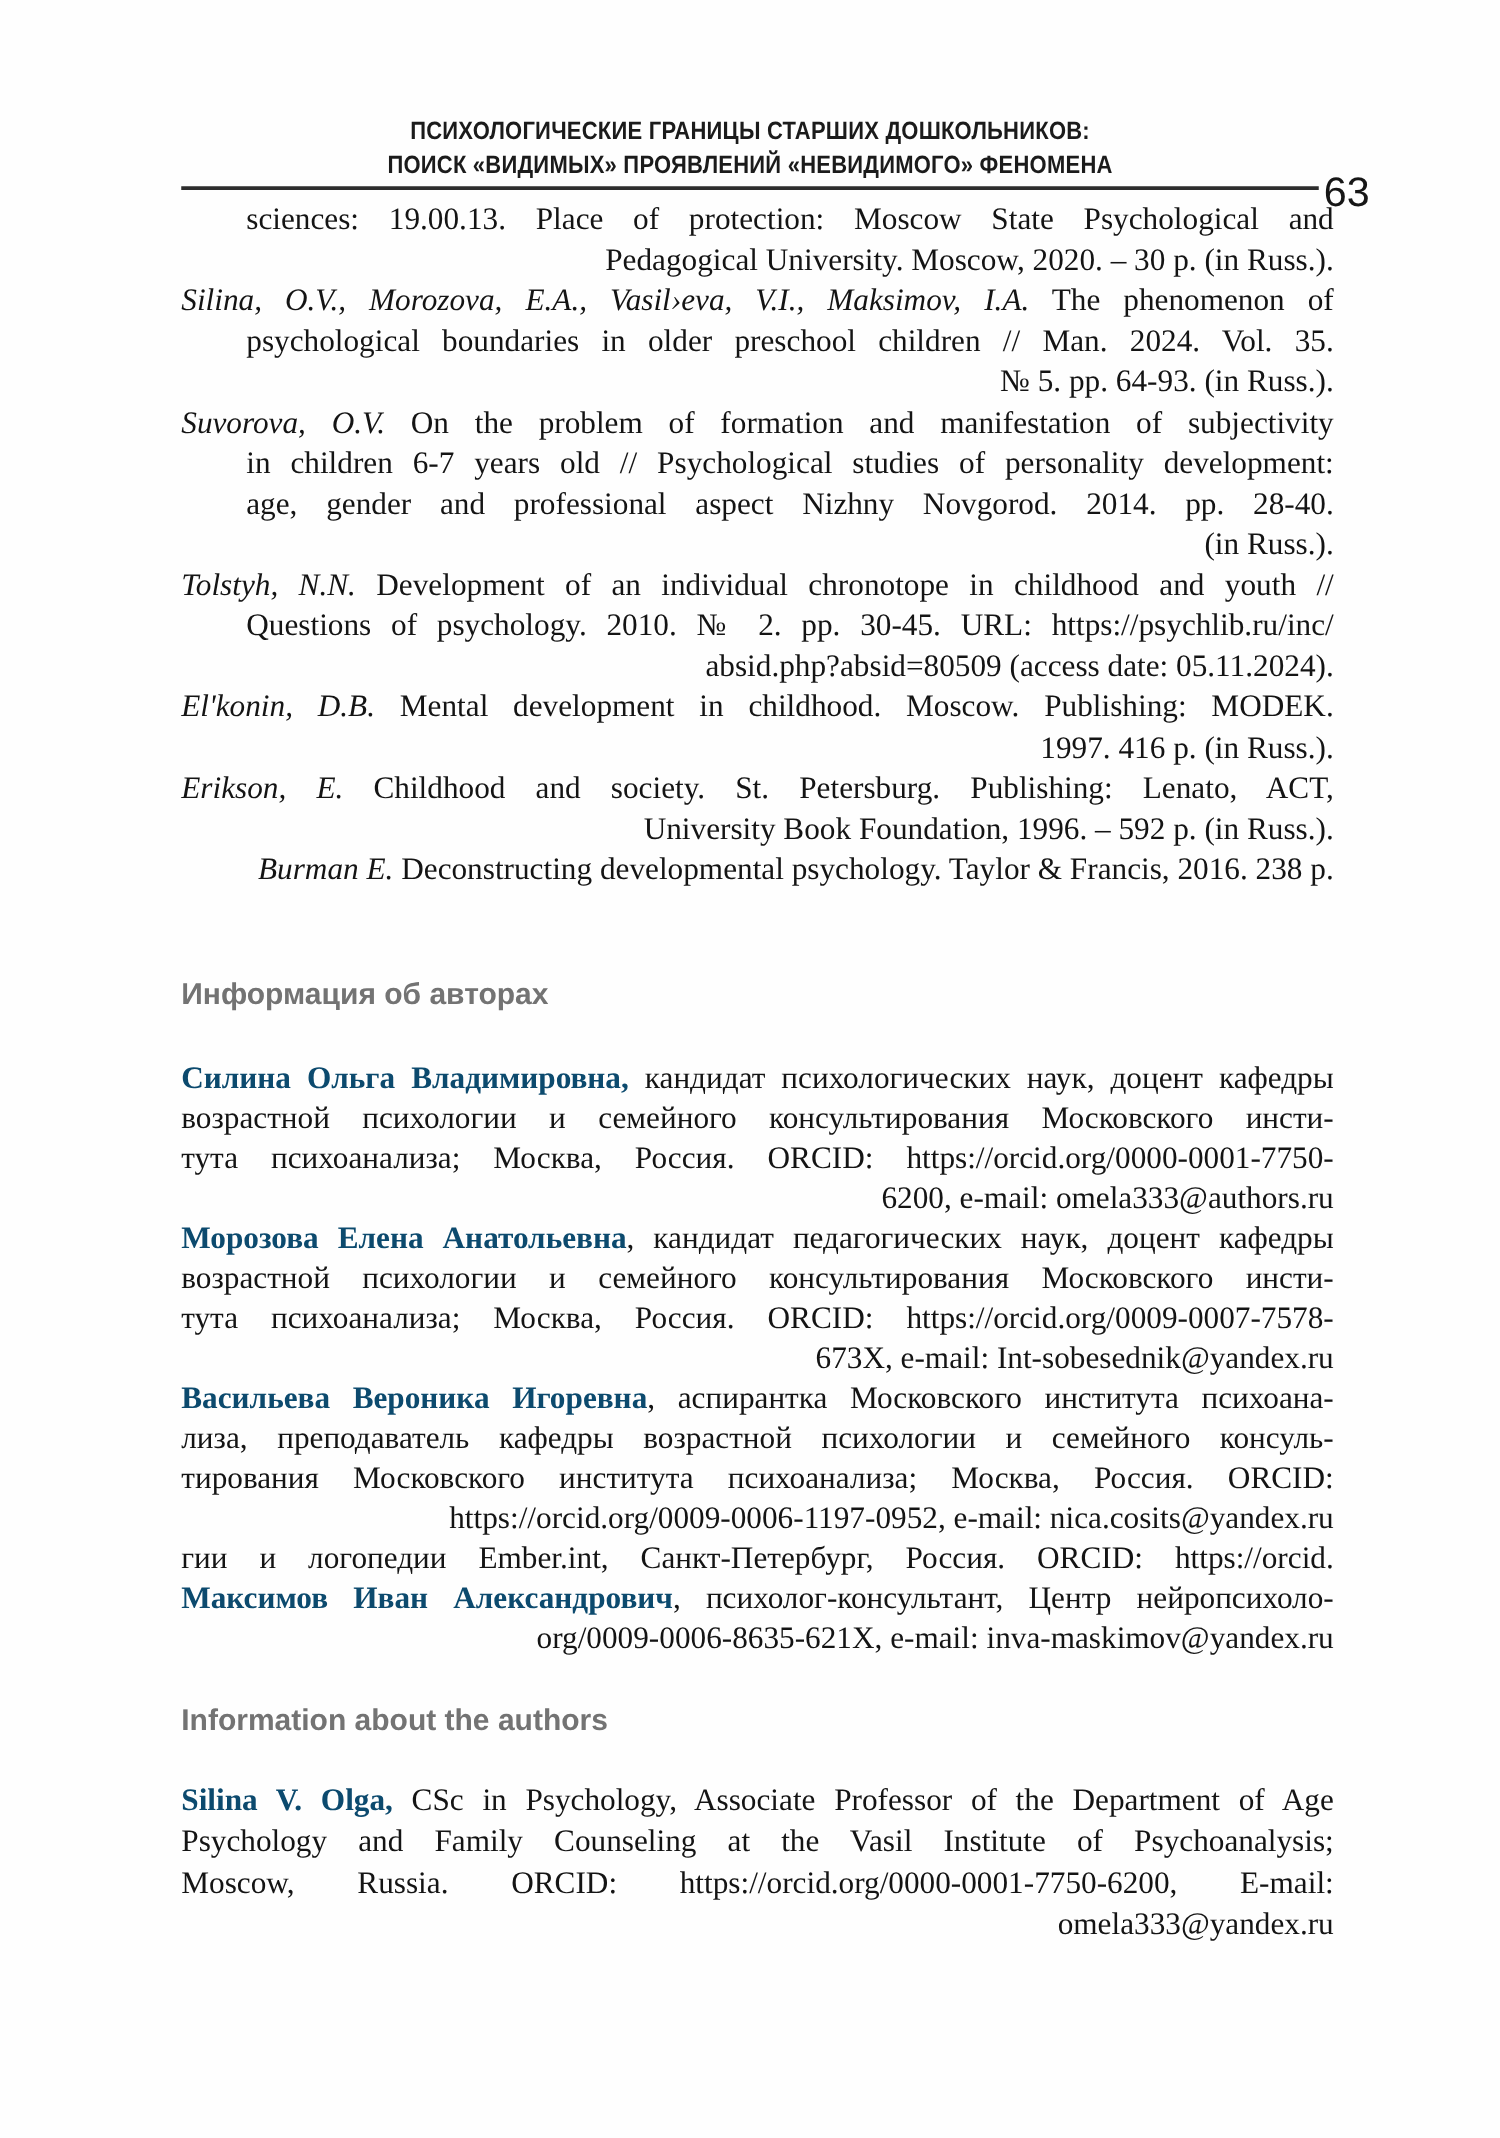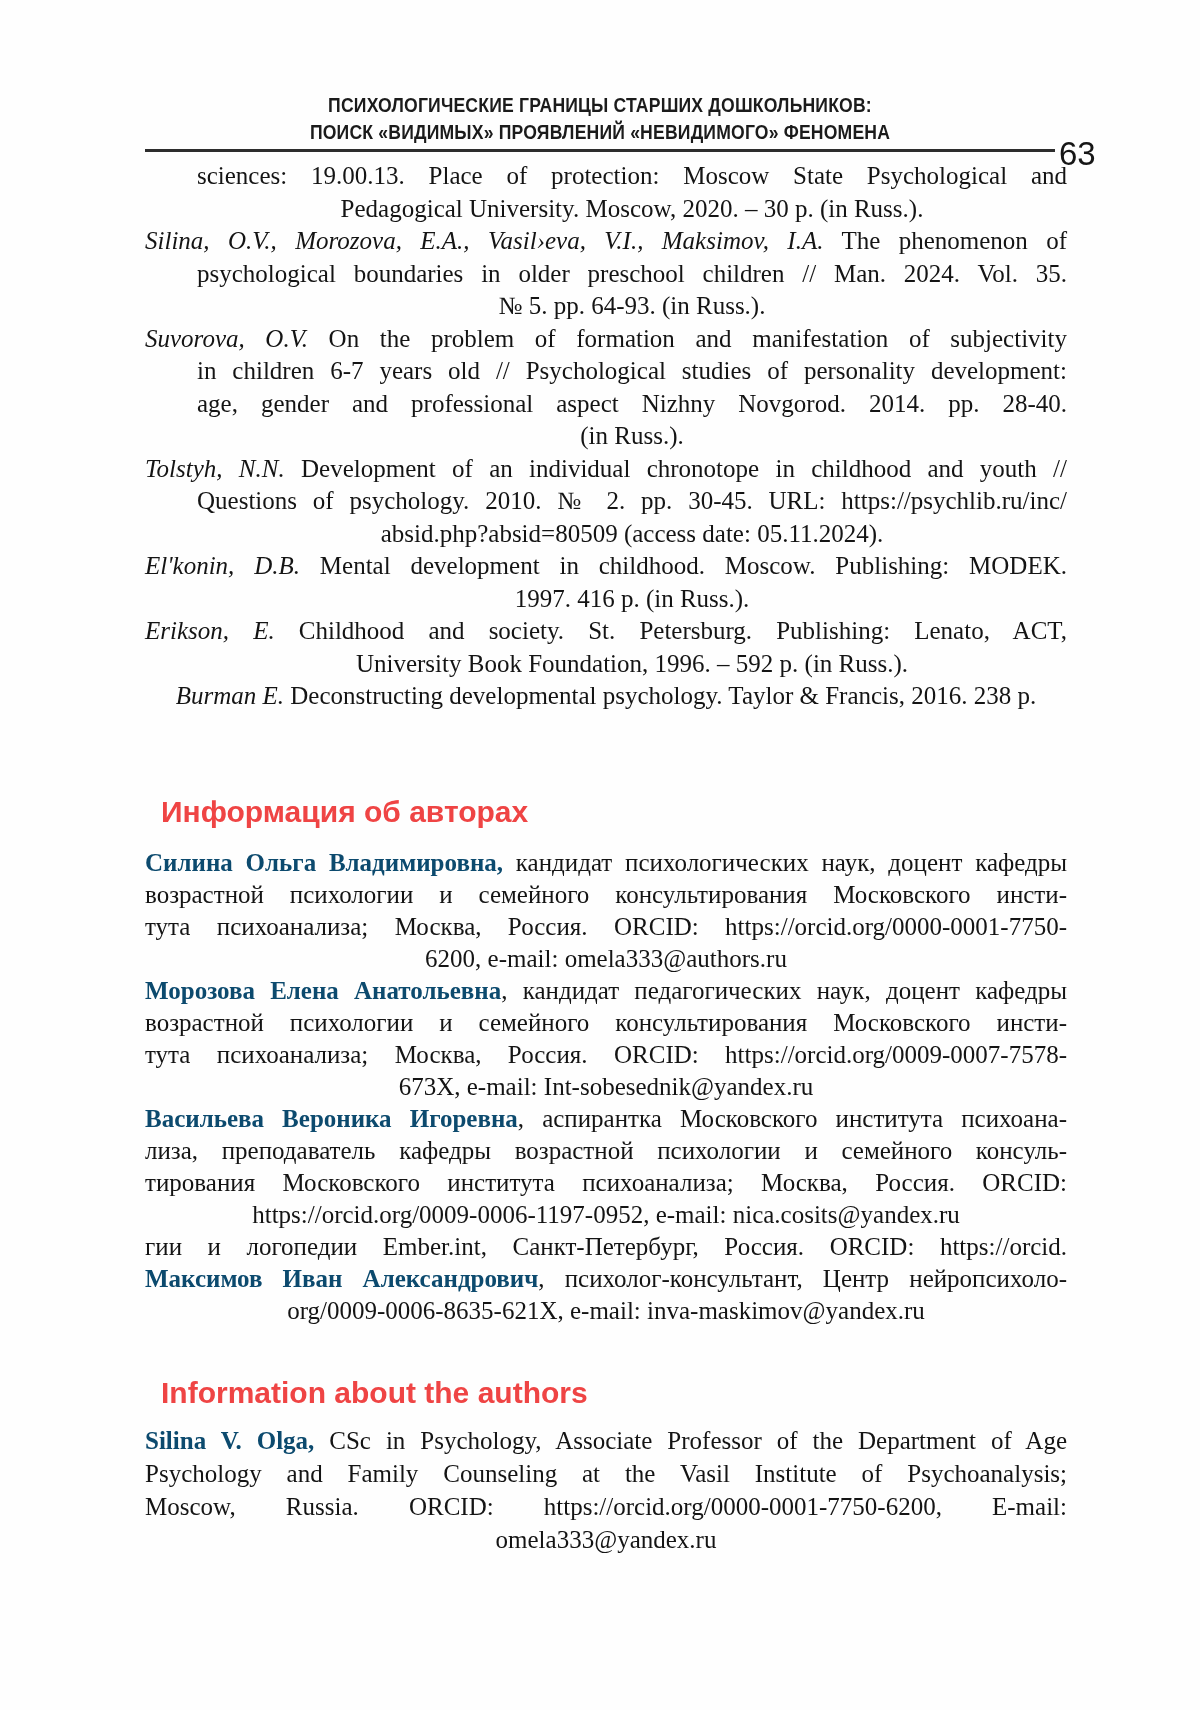--- a/index.html
+++ b/index.html
@@ -19,29 +19,29 @@
     font-weight:400;color:#161616;}
 
   
   .block{position:absolute;left:145px;width:922px;font-size:25px;color:#141414;}
   .refs{top:160px;}
   .authors-ru{top:847px;}
   .authors-en{top:1424px;}
   .refs .line{line-height:32.5px;height:32.5px;}
   .authors-ru .line{line-height:32px;height:32px;}
   .authors-en .line{line-height:33px;height:33px;}
-  .line{white-space:nowrap;text-align:center;}
+  .line{white-space:nowrap;text-align:right;}
   .line.just{white-space:normal;text-align:justify;text-align-last:justify;}
   .line.ind{padding-left:52px;}
   .line em{font-style:italic;}
   .line strong{font-weight:700;color:#0c4a6e;}
 
-  .heading{position:absolute;left:145px;margin:16px;
+  .heading{position:absolute;left:145px;margin:0;
     font-family:"Liberation Sans",sans-serif;font-weight:700;
-    font-size:30px;line-height:33px;color:#ef4444;}
+    font-size:24px;line-height:33px;color:#737373;}
   .heading-ru{top:779px;}
   .heading-en{top:1360px;}
 </style>
 </head>
 <body>
 
 <div class="page">
 
   <div class="running-head">
     <div>ПСИХОЛОГИЧЕСКИЕ ГРАНИЦЫ СТАРШИХ ДОШКОЛЬНИКОВ:</div>

